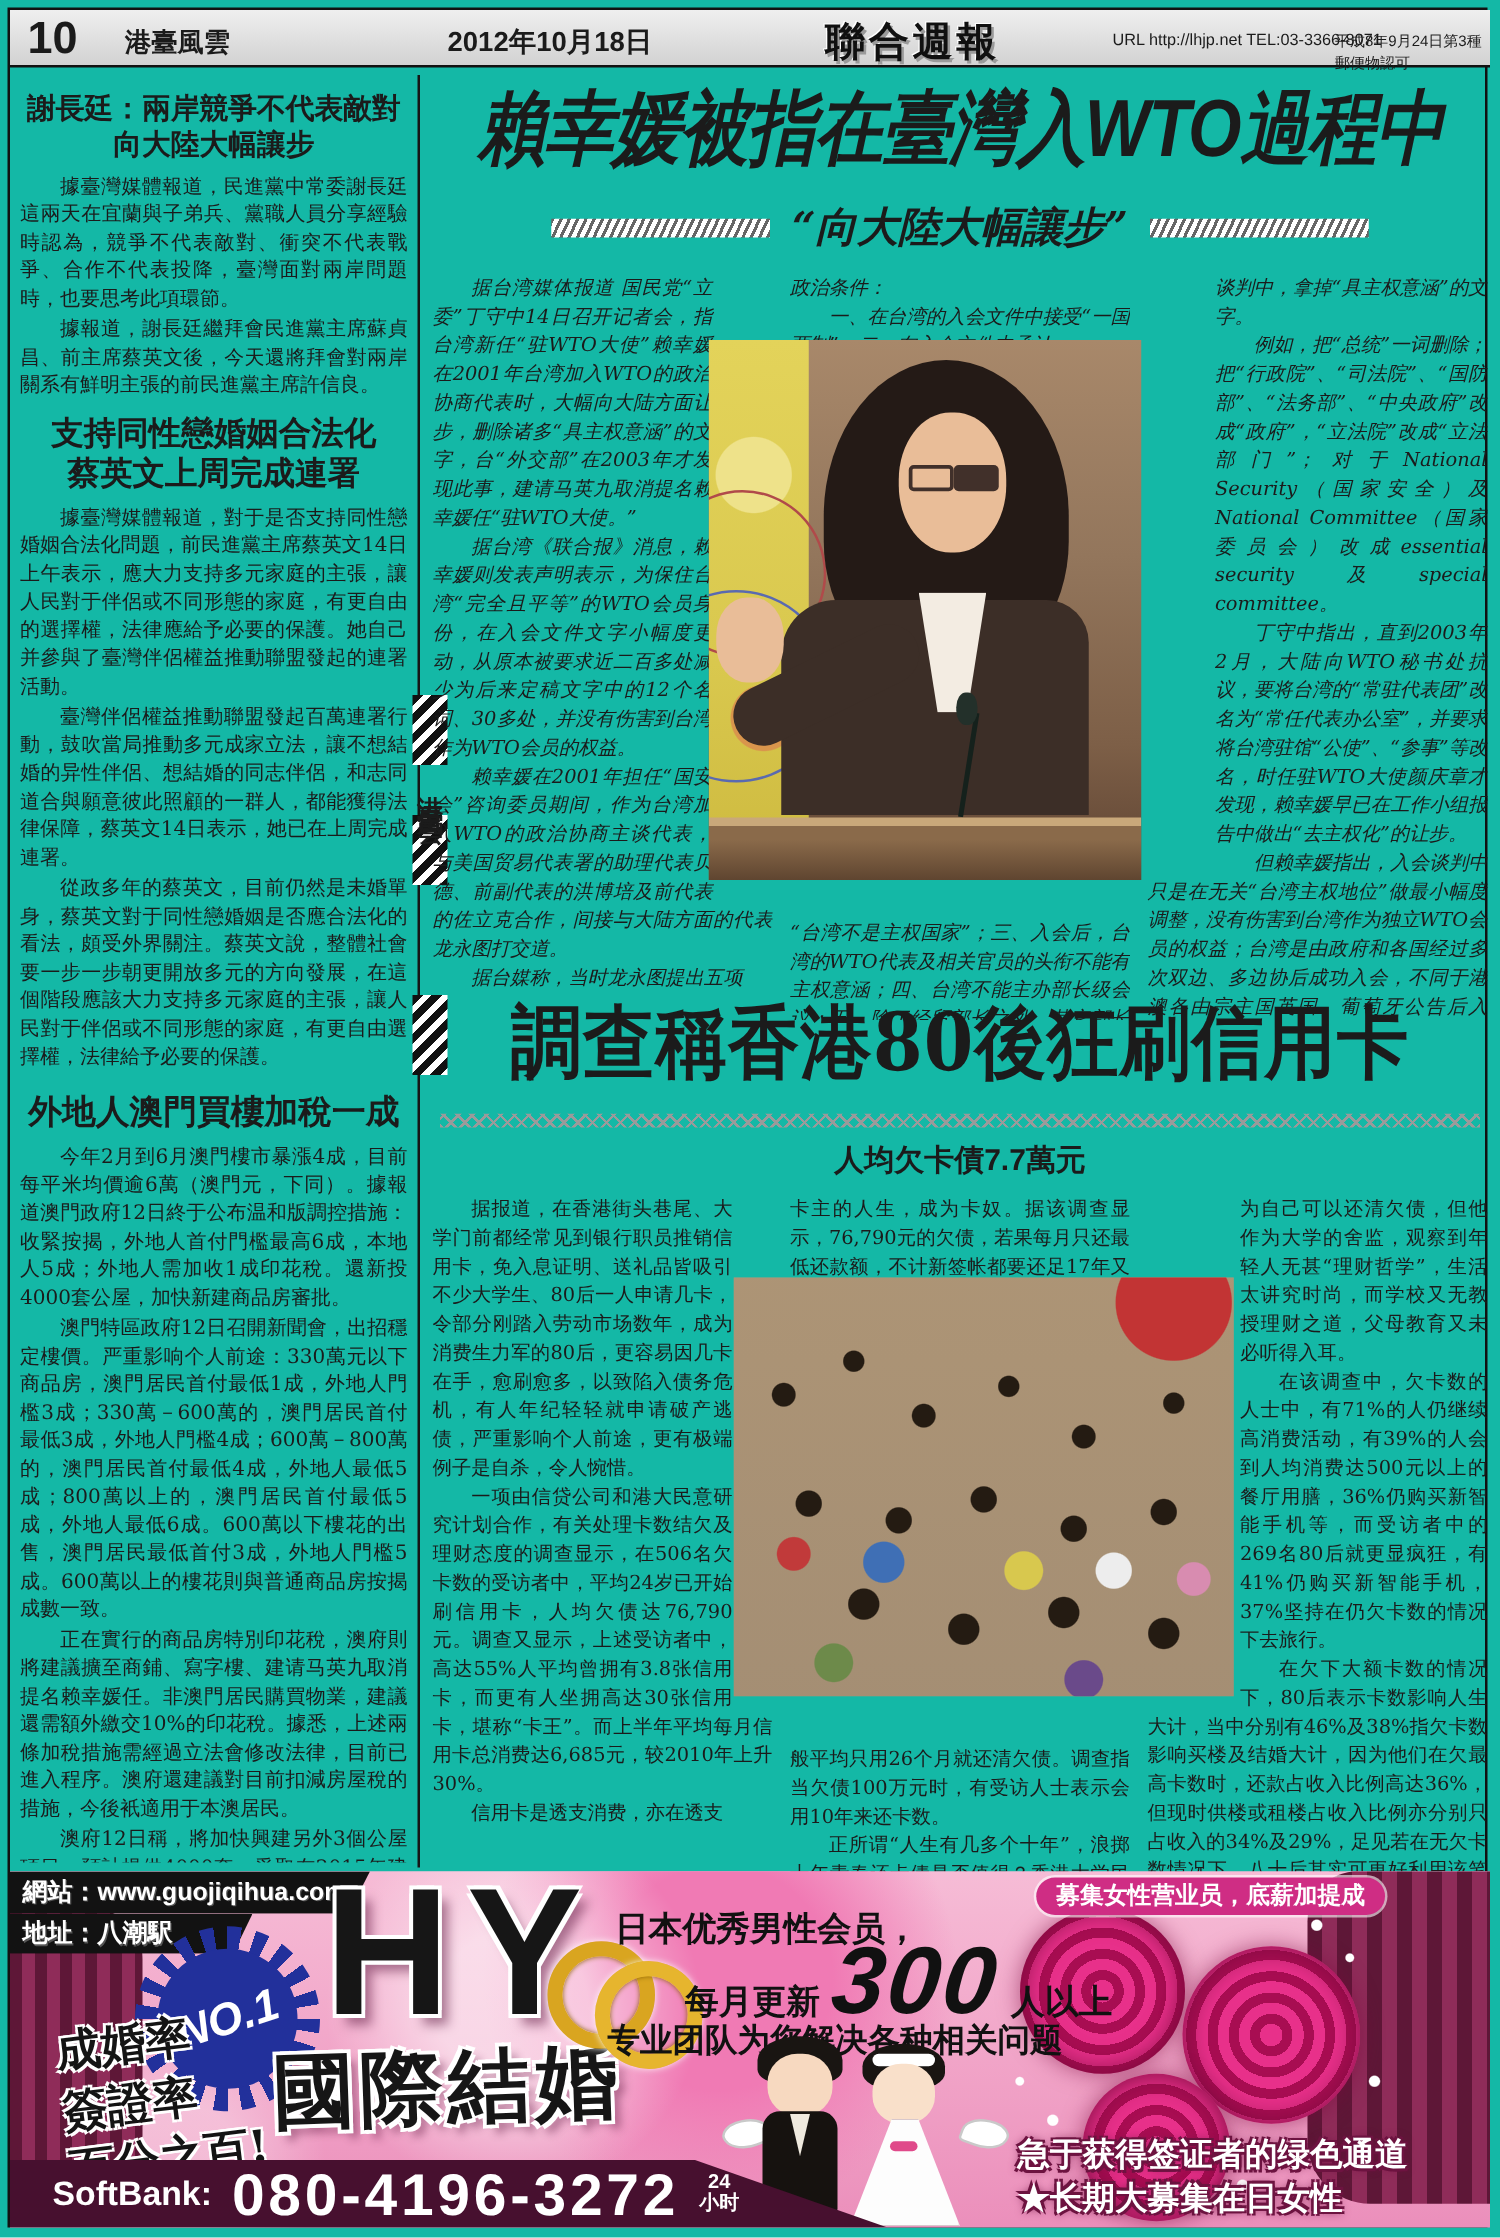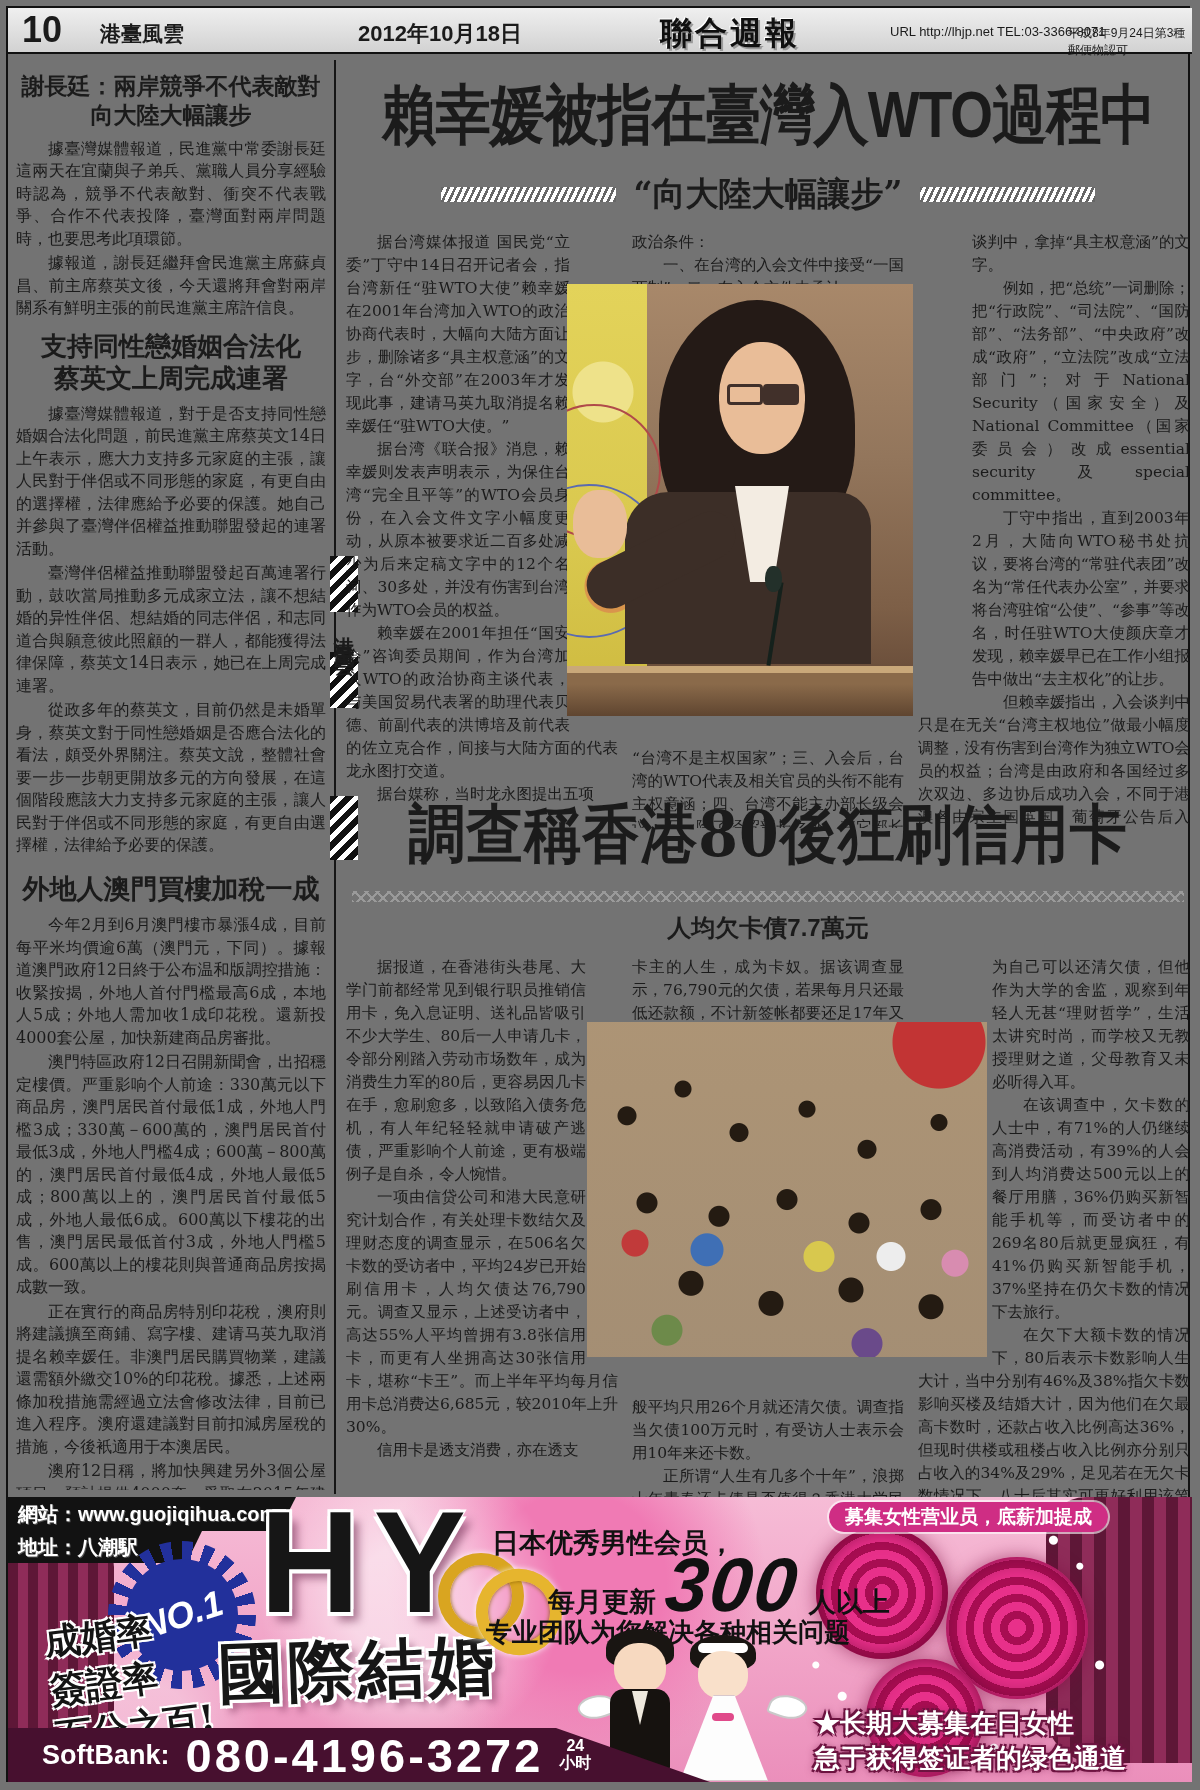--- a/index.html
+++ b/index.html
@@ -1,16 +1,16 @@
 <!DOCTYPE html>
 <html><head>
 <meta charset="utf-8">
 <style>
   html,body{margin:0;padding:0;background:#fff;}
-  .page{position:relative;width:1200px;height:1790px;background:#737373;overflow:hidden;
+  .page{position:relative;width:1200px;height:1790px;background:#14b8a6;overflow:hidden;
         font-family:"DejaVu Serif",serif;color:#1b1b1b;}
   .frame{position:absolute;left:6px;top:6px;width:1184px;height:1776px;border:2px solid #111;box-sizing:border-box;}
 
   
   .hdr{position:absolute;left:8px;top:8px;width:1184px;height:46px;
        background:linear-gradient(180deg,#efefef,#d2d2d2);border-bottom:2px solid #111;box-sizing:border-box;}
   .hdr .pnum{position:absolute;left:14px;top:1px;font-family:"Liberation Sans",sans-serif;font-size:36px;font-weight:900;}
   .hdr .sect{position:absolute;left:92px;top:12px;font-size:21px;font-weight:700;}
   .hdr .date{position:absolute;left:350px;top:11px;font-size:22px;font-weight:700;font-family:"Liberation Sans",sans-serif;text-align:center;}
   .hdr .mast{position:absolute;left:652px;top:4px;font-size:32px;font-weight:900;letter-spacing:3px;
@@ -28,21 +28,21 @@
 
   .vdiv{position:absolute;left:334px;top:60px;width:2px;height:1434px;background:#161616;}
 
   
   .sidetab{position:absolute;left:330px;top:556px;width:28px;}
   .hatch{width:28px;height:56px;background:repeating-linear-gradient(135deg,#111 0 6px,#fff 6px 11px);}
   .tabtxt{writing-mode:vertical-rl;text-orientation:upright;font-size:21px;font-weight:900;
           font-family:"DejaVu Serif",serif;letter-spacing:6px;padding:8px 0;margin:0 auto;display:block;text-align:center;width:28px;}
 
   
-  .main{position:absolute;left:346px;top:64px;width:844px;}
+  .main{position:absolute;left:346px;top:52px;width:844px;font-style:italic;}
   .mhead{font-family:"Liberation Sans",sans-serif;font-weight:900;font-size:55px;letter-spacing:-1px;
          text-align:center;transform:scaleY(1.18);transform-origin:top;white-space:nowrap;margin-top:8px;}
   .msubrow{display:flex;align-items:center;justify-content:center;gap:18px;margin-top:26px;}
   .hline{width:175px;height:15px;background:repeating-linear-gradient(115deg,#666 0 2.5px,#fff 2.5px 6px);}
   .msub{font-size:33px;font-weight:900;font-family:"DejaVu Serif",serif;}
   .mbody{position:relative;margin-top:14px;height:597px;}
   .mcol{position:absolute;top:0;height:597px;overflow:hidden;}
   .c1{left:0;width:272px;}
   .c2{left:286px;width:272px;}
   .c3{left:572px;width:272px;}
@@ -362,22 +362,22 @@
       <div class="ghead"></div>
       <div class="gbody"></div>
       <div class="gshirt"></div>
       <div class="bhair"></div>
       <div class="bband"></div>
       <div class="bhead"></div>
       <div class="bdress"></div>
       <div class="bribbon"></div>
     </div>
     <div class="note">
+      <div>急于获得签证者的绿色通道</div>
       <div>★长期大募集在日女性</div>
-      <div>急于获得签证者的绿色通道</div>
     </div>
     <div class="phoneband">
       <span class="pblabel">SoftBank:</span>
       <span class="pbnum">080-4196-3272</span>
       <span class="pbhours">
         <span>24</span>
         <span>小时</span>
       </span>
     </div>
   </div>

